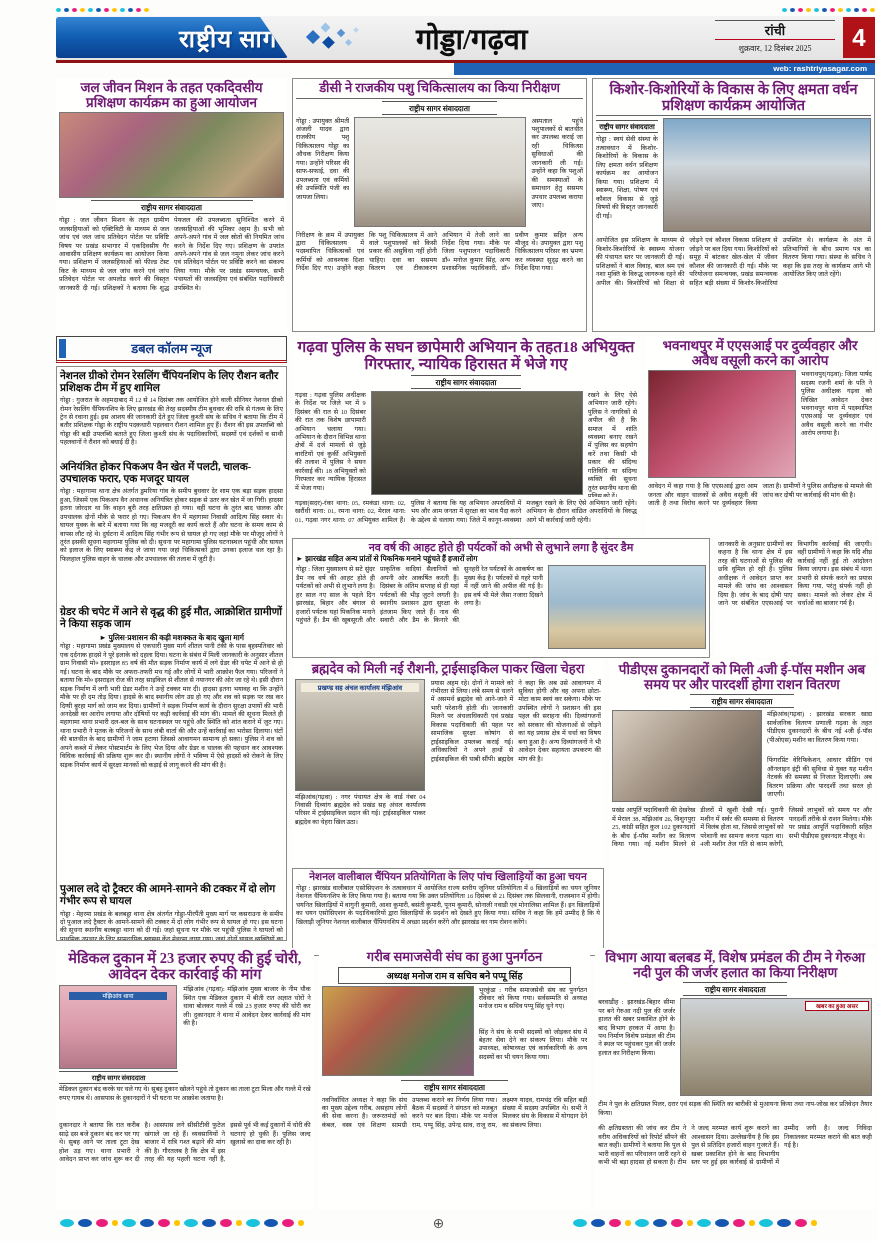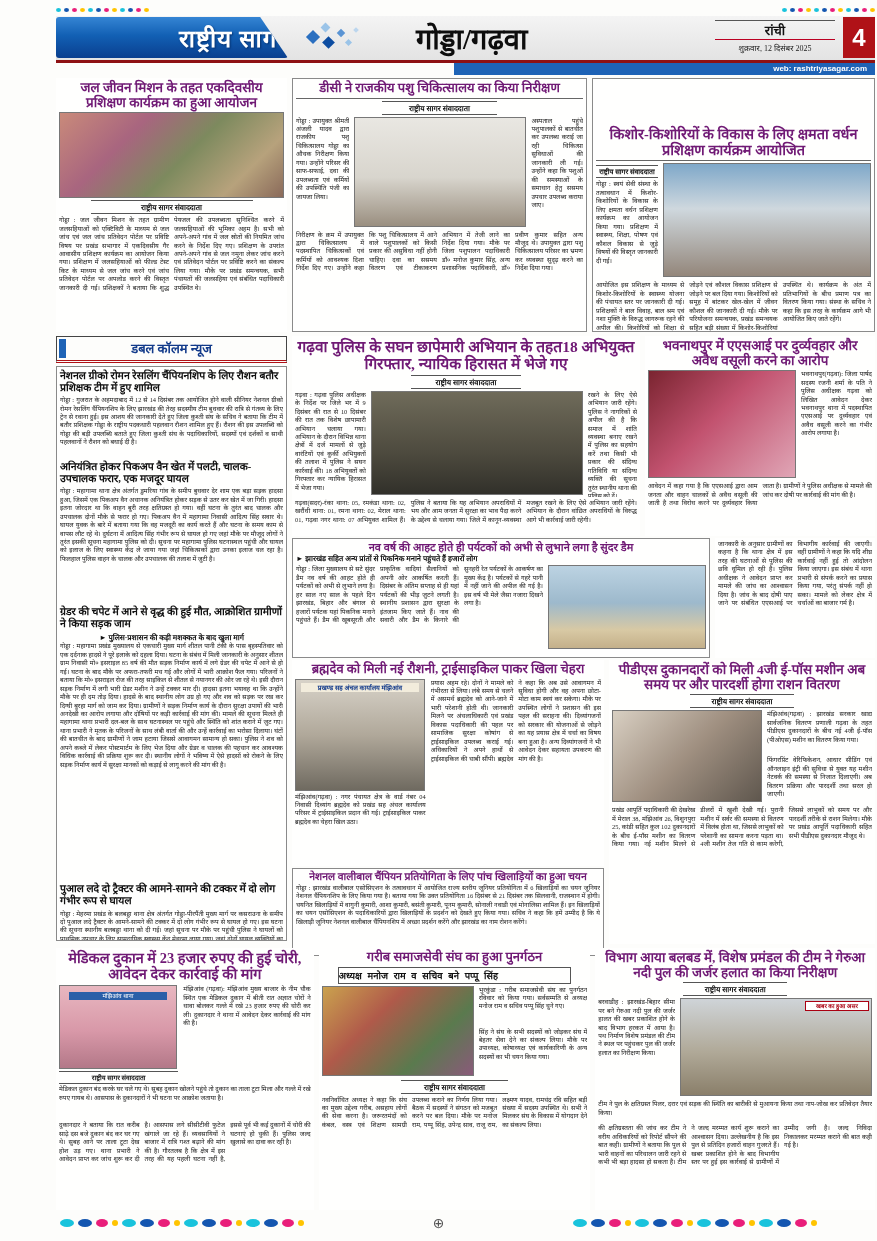--- a/index.html
+++ b/index.html
@@ -29,33 +29,33 @@
   .redrule{height:3px;background:#8e1113;}
   .webbar{height:12px;margin-left:398px;background:#1e63b6;color:#fff;font-size:8px;
     font-family:"Liberation Sans",sans-serif;text-align:right;padding:1px 8px 0 0;font-weight:bold;}
   
   .row{display:flex;gap:5px;}
   .box{border:1px solid #8a8a8a;padding:2px 3px;background:#fffffe;overflow:hidden;}
   .nobord{border:none;}
   .h{font-weight:bold;text-align:center;line-height:1.12;color:#701a75;}
   .h1a{font-size:13.5px;}
   .h1b{font-size:13px;border-bottom:1px solid #666;padding-bottom:2px;}
-  .h1c{font-size:14.5px;border-bottom:1px solid #666;padding-bottom:2px;margin-top:45px;}
+  .h1c{font-size:14.5px;border-bottom:1px solid #666;padding-bottom:2px;}
   .h2a{font-size:15.5px;}
   .h2b{font-size:13.5px;}
   .bl{font-size:7.5px;font-weight:bold;text-align:center;border-top:1px solid #555;border-bottom:1px solid #555;
       width:72%;margin:2px auto;padding:1px 0;}
   .bd{font-size:6.4px;line-height:1.32;text-align:justify;color:#1b1b1b;overflow:hidden;}
   .c2{column-count:2;column-gap:5px;}
   .c3{column-count:3;column-gap:5px;}
   .c4{column-count:4;column-gap:5px;}
   .ph{border:1px solid #777;position:relative;overflow:hidden;flex:none;}
   .ph .band{position:absolute;left:0;right:0;text-align:center;color:#fff;font-size:6px;}
   .kick{font-size:7.5px;font-weight:bold;}
-  .subbox{border:1px solid #555;font-size:9.5px;font-weight:bold;margin:2px auto;width:88%;padding:1px 0;font-family:Liberation Mono, monospace;}
+  .subbox{border:1px solid #555;font-size:9.5px;font-weight:bold;text-align:center;margin:2px auto;width:88%;padding:1px 0;}
   
   .p-group{background:linear-gradient(135deg,#c98a7a 0%,#a8657f 30%,#7d8a5e 55%,#b7a27c 80%,#8a6a5a 100%);}
   .p-hosp{background:linear-gradient(180deg,#e9e7e2 0%,#d8d5cd 55%,#9a8f80 100%);}
   .p-train{background:linear-gradient(180deg,#7fa8c9 0%,#cfd8de 40%,#93867a 100%);}
   .p-police{background:linear-gradient(180deg,#6f6b5a 0%,#4d4a3e 60%,#31302a 100%);}
   .p-woman{background:linear-gradient(135deg,#7a2430 0%,#c2526f 45%,#e0a6b6 100%);}
   .p-dam{background:linear-gradient(180deg,#bcd3e2 0%,#9db9cc 45%,#d8c9a4 78%,#c4b08a 100%);}
   .p-tri{background:linear-gradient(180deg,#d7d2c8 0%,#b0a89a 50%,#6f6a60 100%);}
   .p-pds{background:linear-gradient(135deg,#d8cfc2 0%,#9f8f80 50%,#5f574e 100%);}
   .p-stn{background:linear-gradient(180deg,#e8b7c0 0%,#d898a8 55%,#b37888 100%);}

